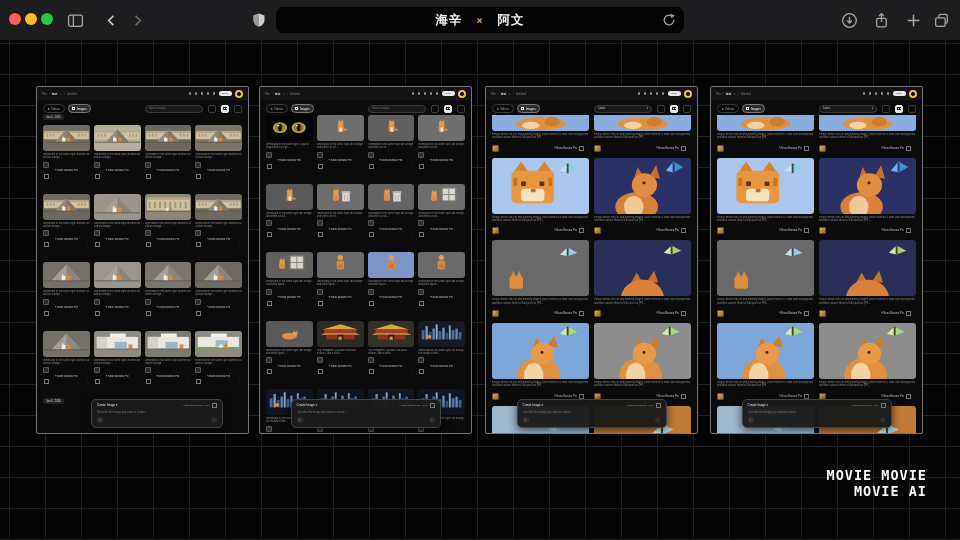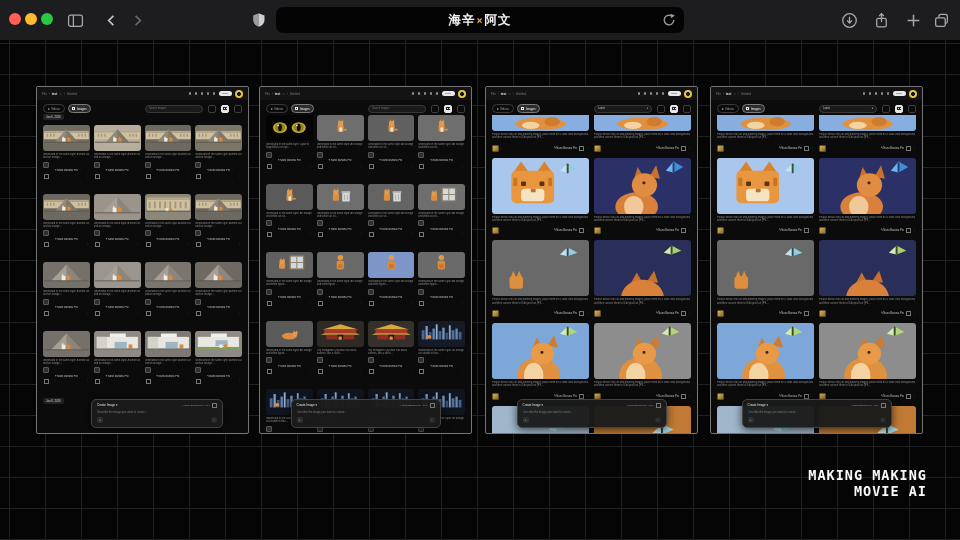--- a/index.html
+++ b/index.html
@@ -2,21 +2,21 @@
 <html><head>
 <meta charset="utf-8">
 <style>
   html,body{margin:0;padding:0;background:#000}
   .stage{position:relative;width:960px;height:540px;overflow:hidden;background:#000;font-family:"Liberation Sans",sans-serif}
   
   .toolbar{position:absolute;top:0;left:0;right:0;height:40px;background:#1d1d1f;border-bottom:1px solid #000}
   .tl{position:absolute;top:13px;width:12px;height:12px;border-radius:50%}
   .tbtn{position:absolute;top:11px;width:18px;height:18px;display:flex;align-items:center;justify-content:center}
   .addr{position:absolute;left:276px;top:7px;width:408px;height:26px;border-radius:7px;background:#040404;display:flex;align-items:center;justify-content:center}
-  .title{font-family:"DejaVu Sans Mono",monospace;font-weight:bold;font-size:12.5px;color:#f2f2f2;letter-spacing:1px;display:flex;align-items:center;gap:1px}
+  .title{font-family:"DejaVu Sans Mono",monospace;font-weight:bold;font-size:12.5px;color:#f2f2f2;letter-spacing:1px;display:flex;align-items:center;gap:14px}
   .title .x{color:#e0a33c;font-size:10px}
   .reload{position:absolute;right:7px;top:5px;width:16px;height:16px}
   
   .content{position:absolute;top:40px;left:0;right:0;bottom:0;background-color:#050505;
     background-image:repeating-linear-gradient(90deg,#212121 0 1px,transparent 1px 36px),
                      repeating-linear-gradient(0deg,#212121 0 1px,transparent 1px 31px);
     background-position:9px 0,0 0}
   .wm{position:absolute;right:33px;top:428px;text-align:right;font-family:"DejaVu Sans Mono",monospace;font-weight:bold;font-size:13.5px;line-height:1.18;color:#fafafa;letter-spacing:1px}
   
   .panel{position:absolute;top:46px;width:213px;height:348px;background:#0b0b0b;border:1px solid #757575;border-radius:2px;overflow:hidden;box-sizing:border-box}
@@ -1520,18 +1520,18 @@
             </div>
             <div class="coph">Describe the image you want to create…</div>
             <div class="corow3">
               <span class="pluschip">+</span>
               <span class="send">↑</span>
             </div>
           </div>
         </div>
       </div>
     <div class="wm">
-      <div>MAKING MAKING</div>
+      <div>MOVIE MOVIE</div>
       <div>MOVIE AI</div>
     </div>
   </div>
 
 </div>
 
 </body></html>

